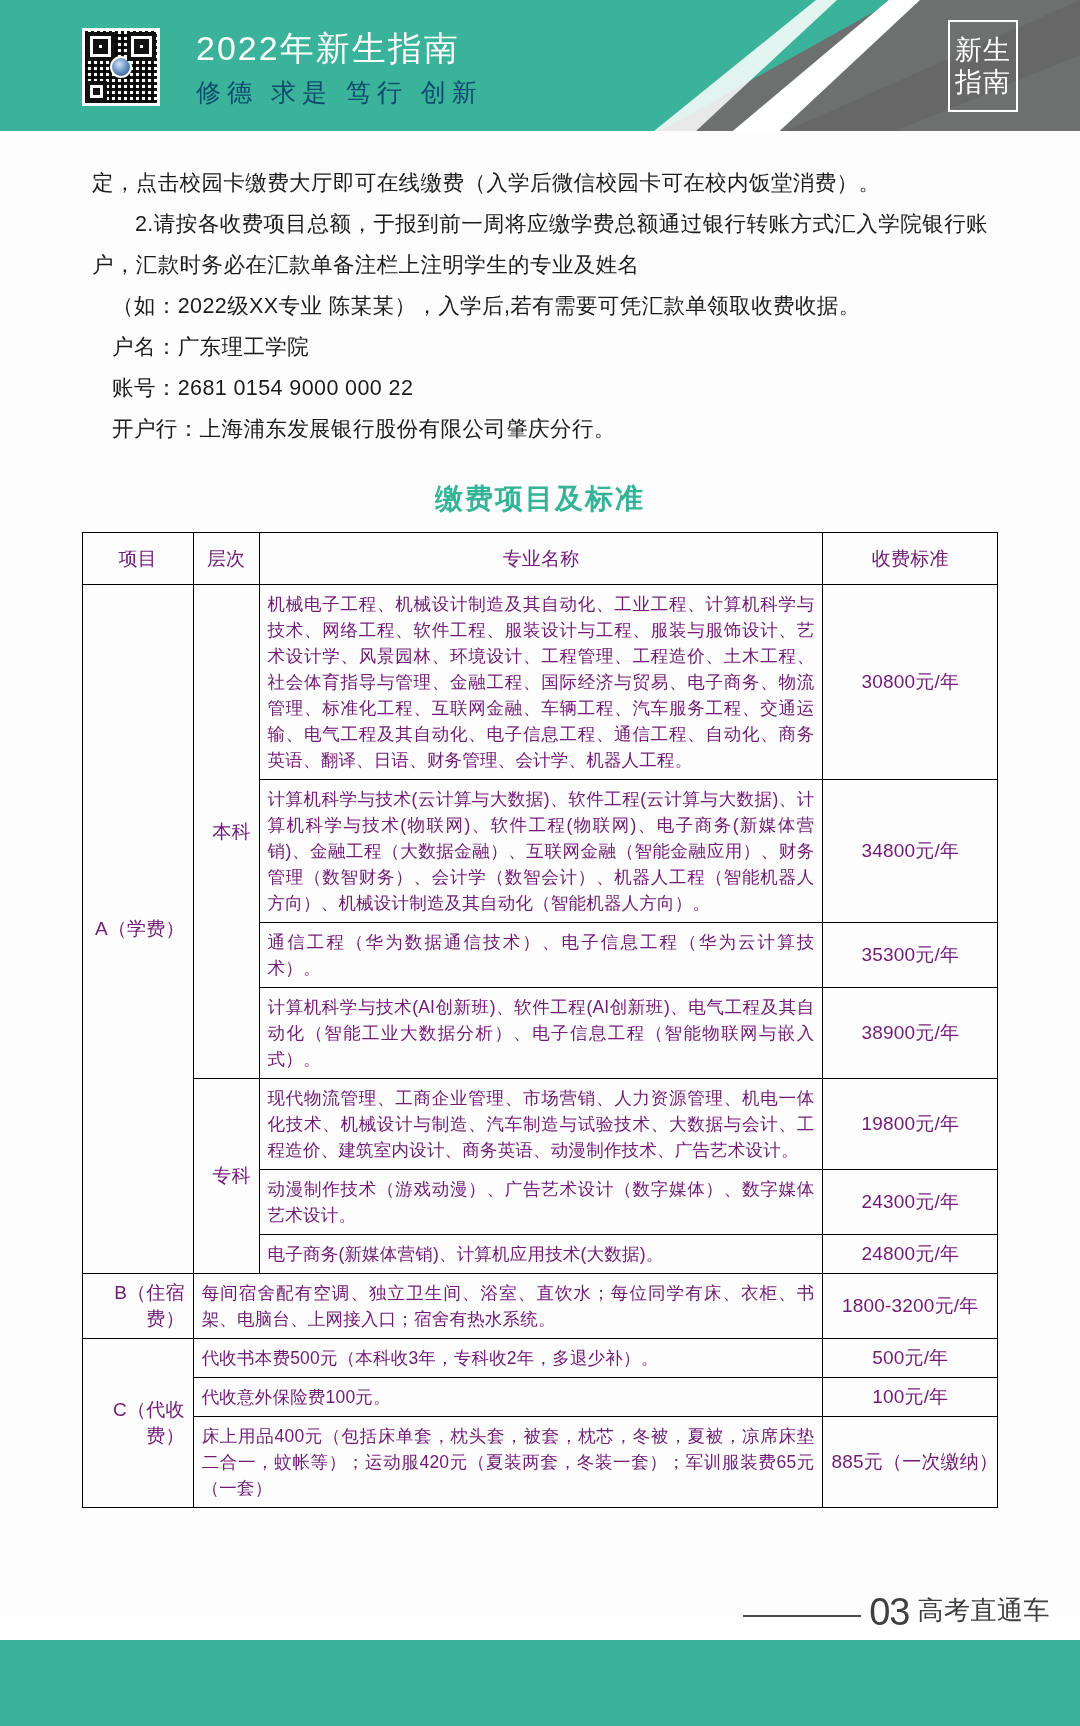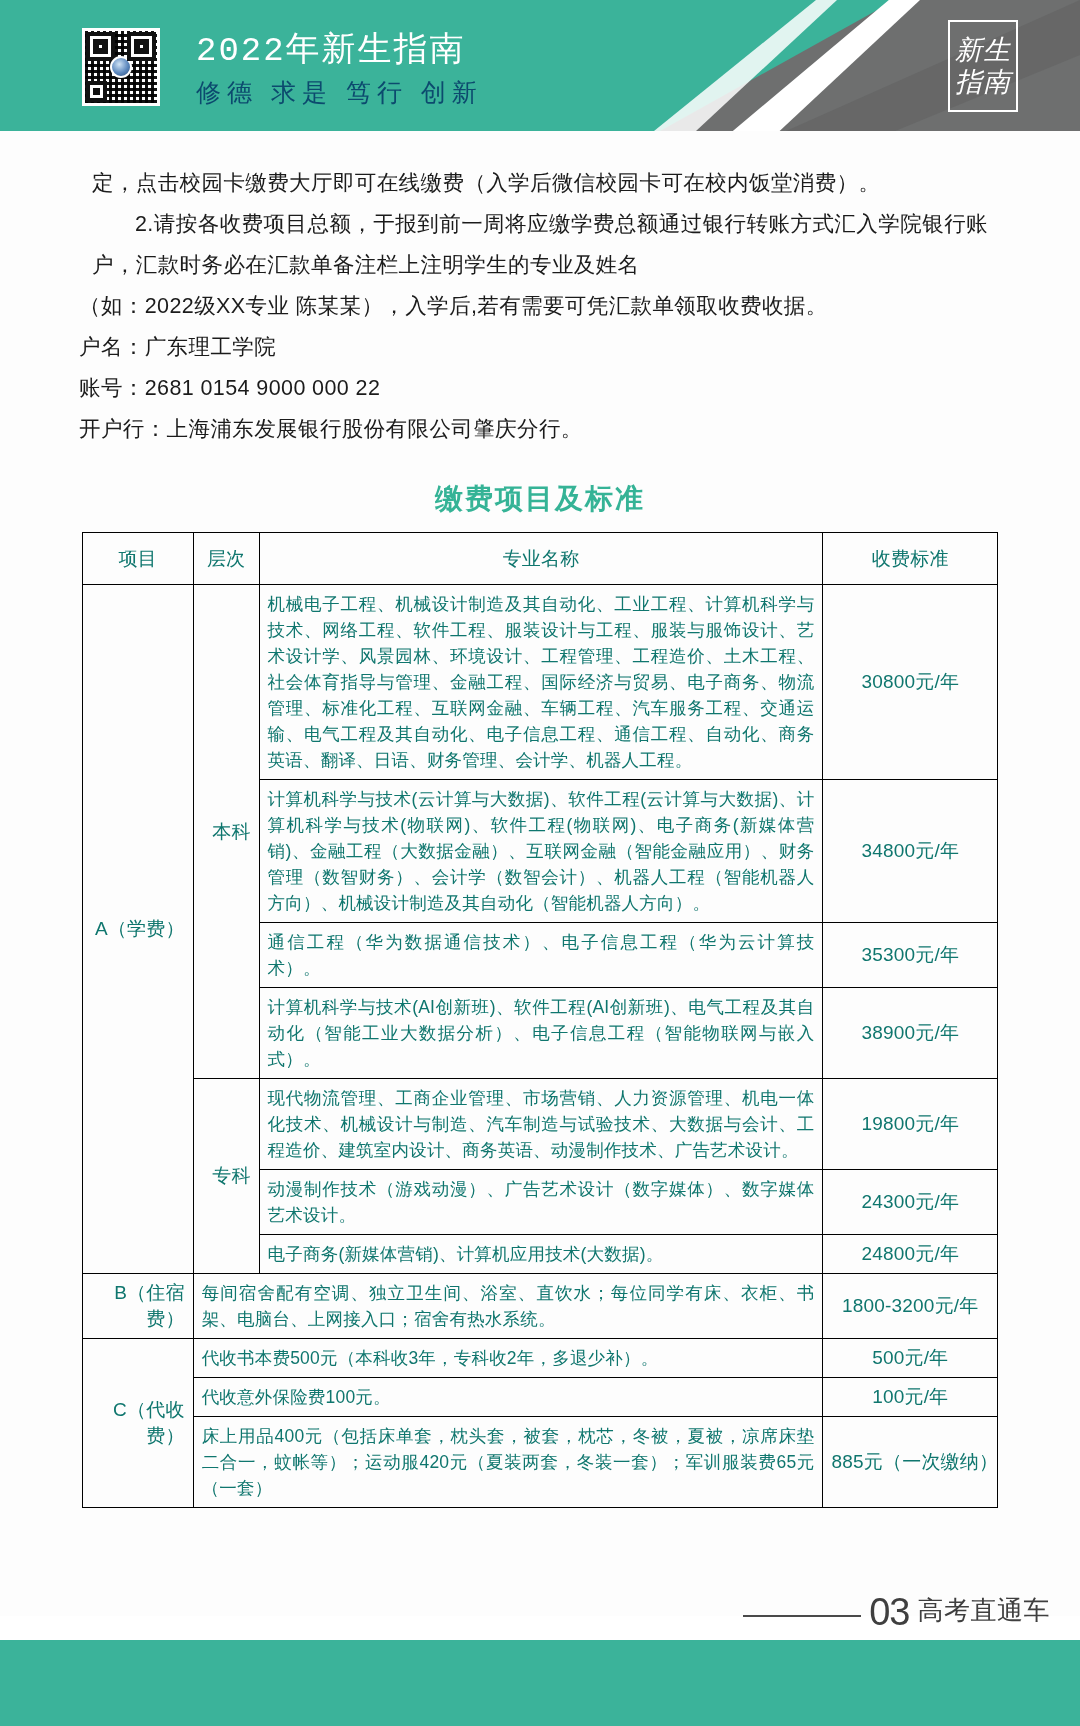--- a/index.html
+++ b/index.html
@@ -98,41 +98,40 @@
     background: radial-gradient(circle at 40% 35%, #cfe3f5 0%, #5b87bd 55%, #274b78 100%);
     border: 2px solid #fff;
   }
   .header-title {
     position: absolute;
     left: 196px; top: 26px;
     font-size: 34px;
     letter-spacing: 2px;
     color: #ffffff;
     font-weight: 400;
-    font-family: Liberation Mono, monospace;
+    font-family: Liberation Sans, sans-serif;
   }
   .header-motto {
     position: absolute;
     left: 196px; top: 76px;
     font-size: 25px;
     letter-spacing: 6px;
     color: #0c4a6e;
     font-weight: 400;
   }
   .header-badge {
     position: absolute;
     right: 62px; top: 20px;
     width: 70px; height: 92px;
     border: 2px solid #ffffff;
     display: flex;
     flex-direction: column;
     align-items: center;
     justify-content: center;
     gap: 2px;
-    font-style: italic;
   }
   .header-badge span {
     color: #ffffff;
     font-size: 27px;
     line-height: 30px;
     letter-spacing: 1px;
   }
 
   
   .content { position: relative; padding: 0 0; }
@@ -140,40 +139,40 @@
     margin: 0 92px;
     font-size: 21.5px;
     line-height: 41px;
     color: #1b1b1b;
     letter-spacing: .4px;
     font-family: "Liberation Sans", "DejaVu Sans", sans-serif;
     text-align: justify;
   }
   .para.first { padding-top: 32px; }
   .para.indent { text-indent: 2em; }
-  .para.sub { margin-left: 79px; }
+  .para.sub { margin-left: 112px; }
 
   
   .section-title {
     margin-top: 30px;
     text-align: center;
     font-size: 28px;
     font-weight: bold;
     color: #35b396;
     letter-spacing: 2px;
   }
 
   
   .table-wrap { margin: 14px 82px 0 82px; }
   table.fees {
     width: 100%;
     border-collapse: collapse;
     table-layout: fixed;
     font-size: 17.5px;
-    color: #0f766e;
+    color: #701a75;
   }
   table.fees td, table.fees th {
     border: 1.6px solid #000;
     padding: 6px 8px;
     vertical-align: middle;
     font-weight: normal;
     line-height: 26px;
     letter-spacing: .2px;
   }
   table.fees th {

